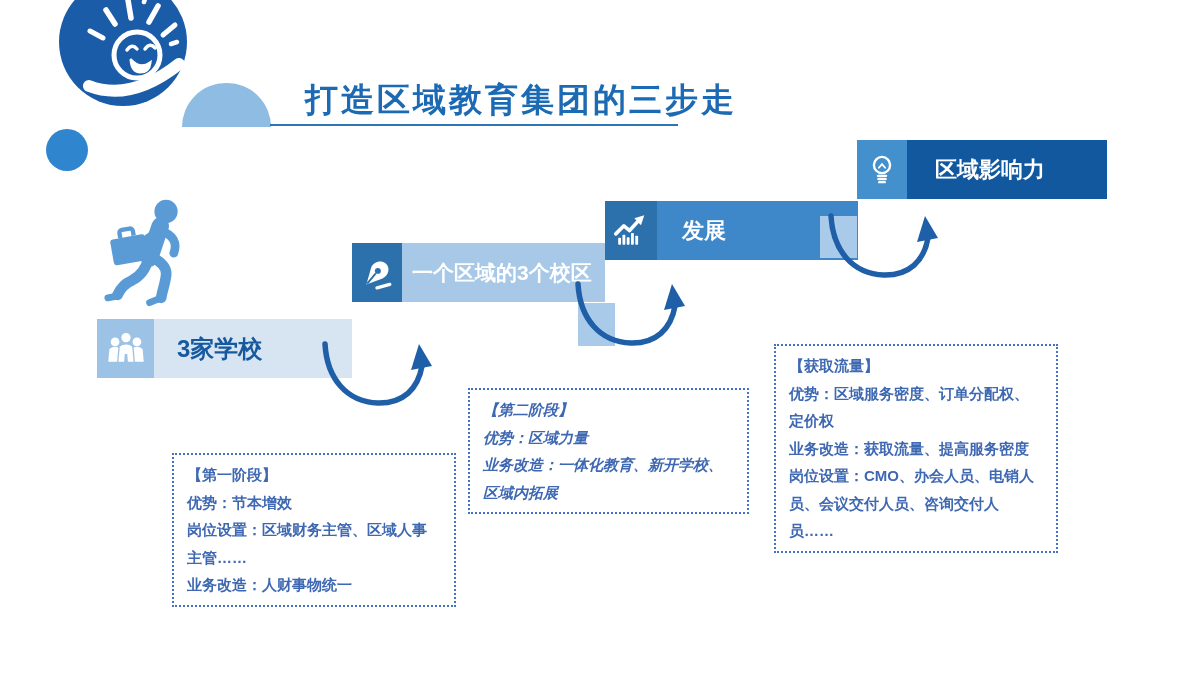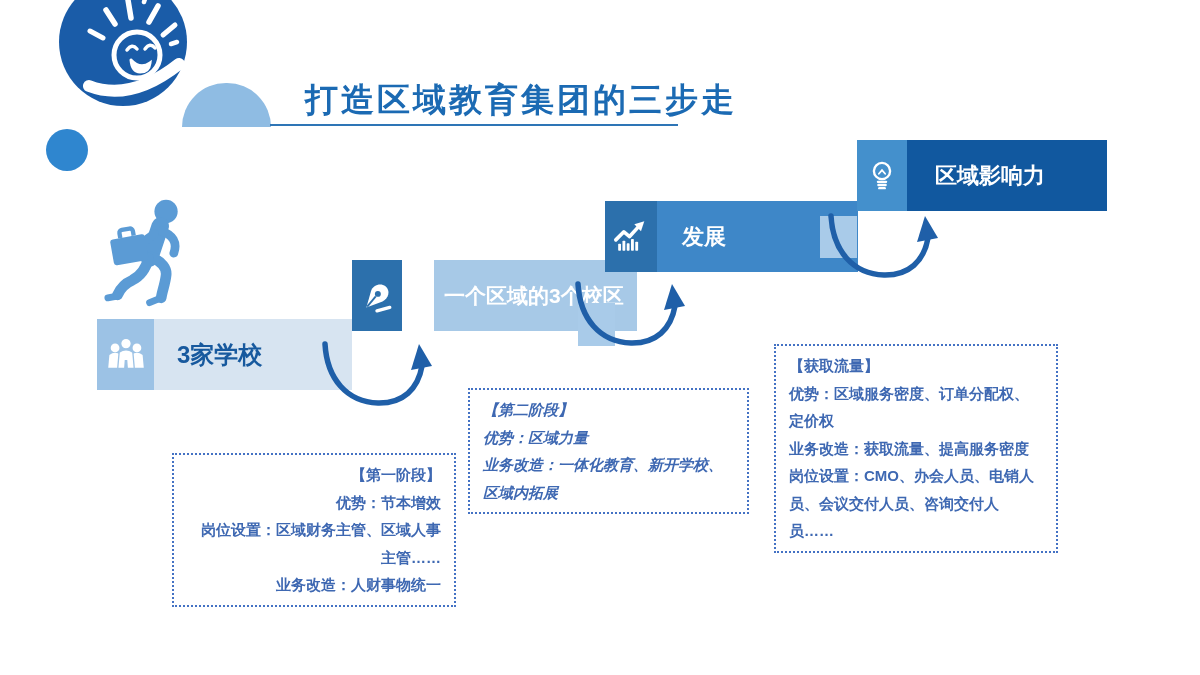--- a/index.html
+++ b/index.html
@@ -12,27 +12,27 @@
   
   .logo-svg{left:59px;top:-22px;width:128px;height:128px;}
   .half-circle{left:182px;top:83px;width:89px;height:44px;border-radius:89px 89px 0 0;background:var(--half-circle);}
   .dot-circle{left:46px;top:129px;width:42px;height:42px;border-radius:50%;background:var(--small-circle);}
   .page-title{left:299px;top:72px;margin:6px;font-size:33px;font-weight:bold;color:var(--title);letter-spacing:3px;white-space:nowrap;}
   .title-underline{left:270px;top:124px;width:408px;height:2px;background:var(--underline);}
 
   .runner-svg{left:103px;top:197px;width:97px;height:123px;}
 
   
-  .step{position:absolute;display:flex;height:71px;}
+  .step{position:absolute;display:flex;height:59px;}
   .step-icon{flex:none;display:flex;align-items:center;justify-content:center;}
   .step-label{display:flex;align-items:center;font-weight:bold;white-space:nowrap;box-sizing:border-box;}
   .step1{left:97px;top:319px;}
   .step1 .step-icon{width:57px;background:var(--step1-square);}
   .step1 .step-label{width:198px;background:var(--step1-bar);color:var(--step1-text);font-size:24px;padding-left:23px;}
-  .step2{left:352px;top:260px;gap:32px;}
+  .step2{left:352px;top:243px;}
   .step2 .step-icon{width:50px;background:var(--step23-square);}
   .step2 .step-label{width:203px;background:var(--step2-bar);color:#fff;font-size:21px;padding-left:10px;}
   .step3{left:605px;top:201px;}
   .step3 .step-icon{width:52px;background:var(--step23-square);}
   .step3 .step-label{width:201px;background:var(--step3-bar);color:#fff;font-size:22px;padding-left:25px;}
   .step4{left:857px;top:140px;}
   .step4 .step-icon{width:50px;background:var(--step4-square);}
   .step4 .step-label{width:200px;background:var(--step4-bar);color:#fff;font-size:22px;padding-left:28px;}
   .step-icon svg{width:38px;height:38px;}
 
@@ -44,21 +44,21 @@
   .arrow1{left:320px;top:341px;}
   .arrow2{left:573px;top:281px;}
   .arrow3{left:826px;top:213px;}
 
   
   .stage-box{
     position:absolute;box-sizing:border-box;border:2px dotted var(--box-border);
     color:var(--box-text);font-size:15px;line-height:27.5px;font-weight:bold;
     padding:6px 13px;background:#fff;
   }
-  .box1{left:172px;top:453px;width:284px;text-align:right;}
+  .box1{left:172px;top:453px;width:284px;}
   .box2{left:468px;top:388px;width:281px;font-style:italic;}
   .box3{left:774px;top:344px;width:284px;}
 </style>
 </head>
 <body>
 
 <div class="slide">
 
   <svg class="abs logo-svg" viewBox="0 0 128 128">
     <circle cx="64" cy="64" r="64" style="fill:var(--logo-circle)"></circle>

